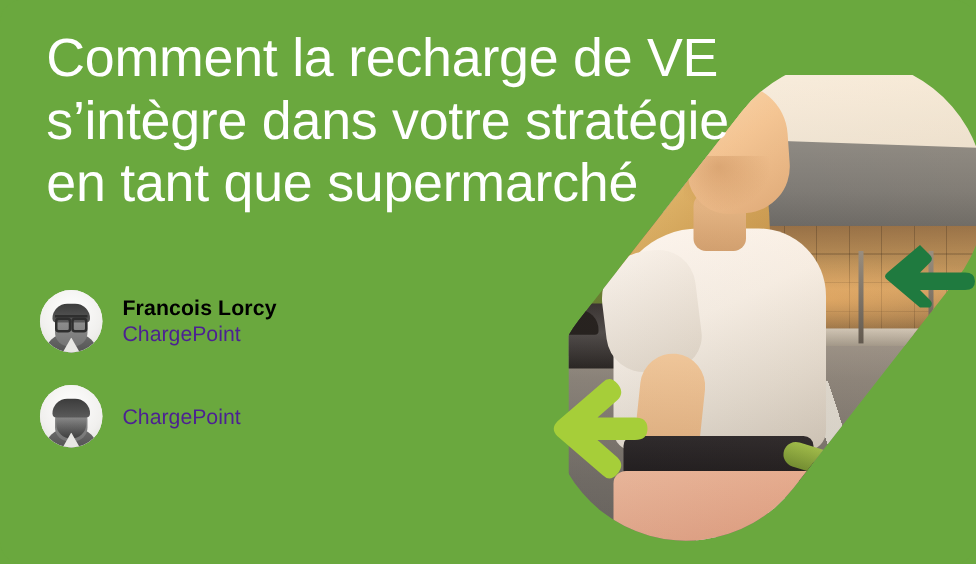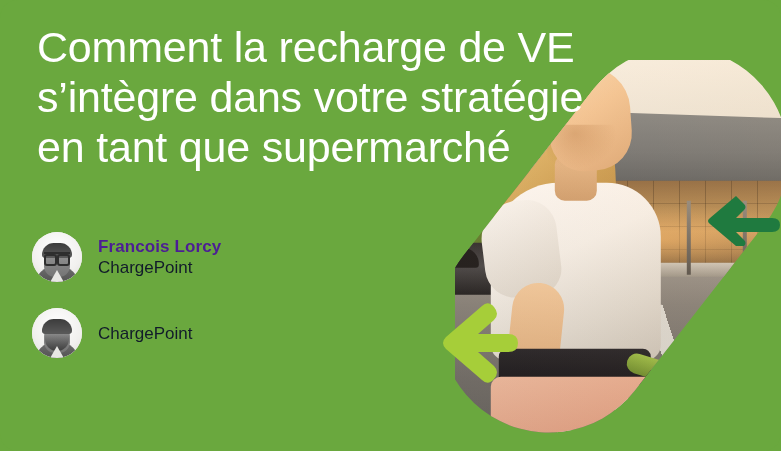--- a/index.html
+++ b/index.html
@@ -221,24 +221,24 @@
   .av-glasses:before{left:0;}
   .av-glasses:after{right:0;}
   .av-beard{
     position:absolute;left:50%;top:50%;width:24px;height:18px;
     transform:translateX(-50%);
     background:linear-gradient(180deg,rgba(45,45,45,.0),rgba(45,45,45,.75));
     border-radius:0 0 12px 12px;
   }
   .sp-text{margin-left:16px;}
   .sp-name{
-    color:#4c1d95;font-size:17px;font-weight:700;line-height:21px;letter-spacing:.1px;
+    color:#000000;font-size:17px;font-weight:700;line-height:21px;letter-spacing:.1px;
   }
   .sp-org{
-    color:#0f172a;font-size:17px;font-weight:400;line-height:21px;opacity:.97;
+    color:#4c1d95;font-size:17px;font-weight:400;line-height:21px;opacity:.97;
   }
 </style>
 </head>
 <body>
 
 <div class="stage">
 
   <div class="photo-wrap">
     <div class="photo-mask">
       <div class="photo-inner">

